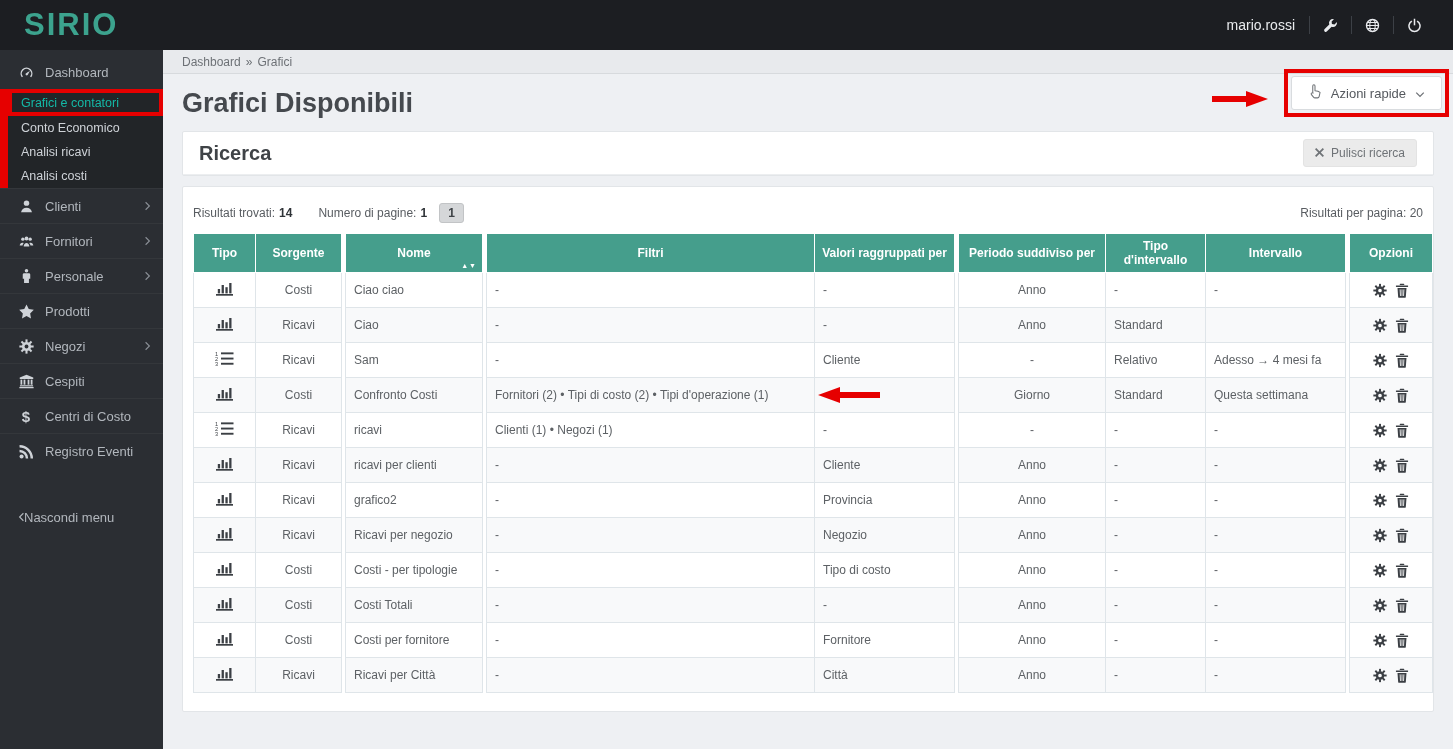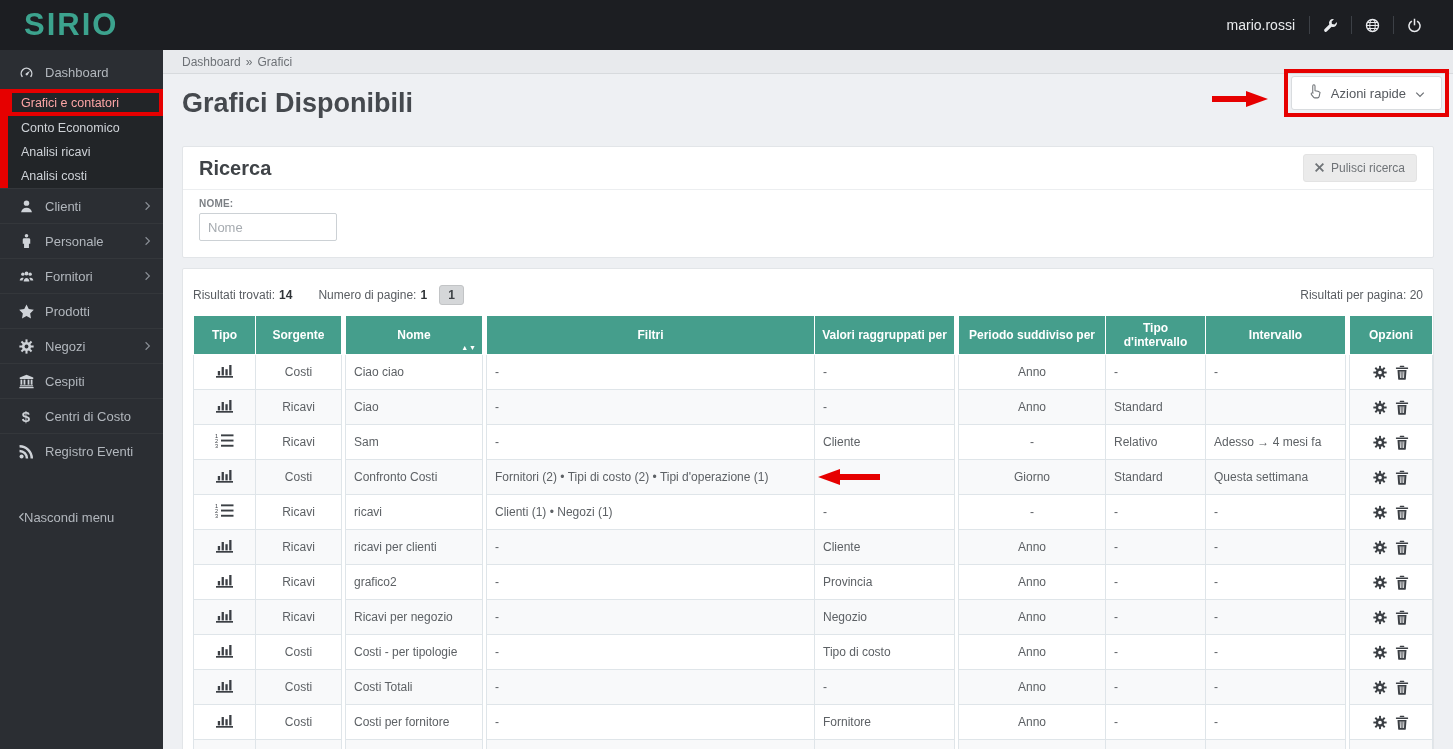--- a/index.html
+++ b/index.html
@@ -24,32 +24,32 @@
   .side-item:first-child{border-top:none;margin-top:5px;}
   .s-icon{width:18px;margin-right:10px;display:flex;justify-content:center;color:#cfd3d8;}
   .s-icon svg{width:15px;height:15px;}
   .s-label{flex:none;}
   .s-chev{margin-left:auto;color:#8a8f96;display:flex;}
   .s-chev svg{width:6px;height:10px;}
   .dollar{font-weight:bold;font-size:15px;color:#cfd3d8;}
   .submenu{background:#222528;border-left:8px solid #e60000;}
   .submenu-item{height:24px;display:flex;align-items:center;padding-left:13px;font-size:12.5px;
     color:#ced2d7;cursor:pointer;}
-  .submenu-item.active{color:#fca5a5;height:27px;box-shadow:inset 0 0 0 4px #e60000;}
+  .submenu-item.active{color:#14b8a6;height:27px;box-shadow:inset 0 0 0 4px #e60000;}
   .hide-menu{margin-top:32px;height:34px;display:flex;align-items:center;padding-left:18px;
     color:#b2b7bd;font-size:13px;cursor:pointer;}
   .hide-menu svg{width:6px;height:10px;color:#b2b7bd;}
 
   
   .main{flex:1;position:relative;background:#eef0f3;overflow:hidden;}
   .breadcrumb{height:23px;background:#e8eaed;border-bottom:1px solid #d7dadd;display:flex;
     align-items:center;padding-left:19px;font-size:12px;color:#6d7176;gap:5px;}
   .crumb-home{cursor:pointer;}
   .page-head{padding:6px 19px 0;}
-  .page-title{font-size:27px;font-weight:bold;color:#45494e;margin:8px 0 27px;}
+  .page-title{font-size:27px;font-weight:bold;color:#45494e;margin:8px 0 12px;}
 
   
   .qa-box{position:absolute;top:19px;right:4px;border:4px solid #e60000;padding:3px;}
   .qa-btn{display:flex;align-items:center;gap:9px;background:#fff;border:1px solid #d9dcdf;
     border-radius:3px;padding:7px 16px;font-size:13px;color:#55595e;cursor:pointer;font-family:inherit;}
   .qa-btn svg{color:#6f7377;}
   .arrow{position:absolute;}
   .arrow svg{display:block;}
 
   
@@ -148,44 +148,44 @@
             </span>
             <span class="s-label">Clienti</span>
             <span class="s-chev">
               <svg viewBox="0 0 6 10" fill="currentColor">
                 <path d="M1 .8L5.2 5 1 9.2l-.8-.9L3.5 5 .2 1.7z"></path>
               </svg>
             </span>
           </div>
           <div class="side-item">
             <span class="s-icon">
-              <svg viewBox="0 0 8 16" fill="currentColor">
-                <circle cx="4" cy="1.9" r="1.9"></circle>
-                <path d="M1.4 4.6h5.2c.8 0 1.4.6 1.4 1.4v4.4H6.6V15H1.4v-4.6H0V6c0-.8.6-1.4 1.4-1.4z"></path>
-              </svg>
-            </span>
-            <span class="s-label">Personale</span>
-            <span class="s-chev">
-              <svg viewBox="0 0 6 10" fill="currentColor">
-                <path d="M1 .8L5.2 5 1 9.2l-.8-.9L3.5 5 .2 1.7z"></path>
-              </svg>
-            </span>
-          </div>
-          <div class="side-item">
-            <span class="s-icon">
               <svg viewBox="0 0 18 14" fill="currentColor">
                 <circle cx="4.6" cy="4.2" r="2"></circle>
                 <circle cx="13.4" cy="4.2" r="2"></circle>
                 <circle cx="9" cy="3.4" r="2.3"></circle>
                 <path d="M5.6 13c.2-2.6 1.5-4.2 3.4-4.2s3.2 1.6 3.4 4.2z"></path>
                 <path d="M.8 11.8C1 9.7 2.3 8.4 4 8.4c.6 0 1.2.2 1.7.5-.8.9-1.3 2-1.5 2.9z"></path>
                 <path d="M17.2 11.8c-.2-2.1-1.5-3.4-3.2-3.4-.6 0-1.2.2-1.7.5.8.9 1.3 2 1.5 2.9z"></path>
               </svg>
             </span>
             <span class="s-label">Fornitori</span>
+            <span class="s-chev">
+              <svg viewBox="0 0 6 10" fill="currentColor">
+                <path d="M1 .8L5.2 5 1 9.2l-.8-.9L3.5 5 .2 1.7z"></path>
+              </svg>
+            </span>
+          </div>
+          <div class="side-item">
+            <span class="s-icon">
+              <svg viewBox="0 0 8 16" fill="currentColor">
+                <circle cx="4" cy="1.9" r="1.9"></circle>
+                <path d="M1.4 4.6h5.2c.8 0 1.4.6 1.4 1.4v4.4H6.6V15H1.4v-4.6H0V6c0-.8.6-1.4 1.4-1.4z"></path>
+              </svg>
+            </span>
+            <span class="s-label">Personale</span>
             <span class="s-chev">
               <svg viewBox="0 0 6 10" fill="currentColor">
                 <path d="M1 .8L5.2 5 1 9.2l-.8-.9L3.5 5 .2 1.7z"></path>
               </svg>
             </span>
           </div>
           <div class="side-item">
             <span class="s-icon">
               <svg viewBox="0 0 16 15" fill="currentColor">
                 <path d="M8 0l2.4 4.9 5.4.8-3.9 3.8.9 5.4L8 12.3l-4.8 2.6.9-5.4L.2 5.7l5.4-.8z"></path>
@@ -294,24 +294,20 @@
         <div class="panel-head">
           <span class="panel-title">Ricerca</span>
           <button class="clear-btn">
             <span>
               <svg viewBox="0 0 10 10" fill="currentColor">
                   <path d="M0 1.4L1.4 0 5 3.6 8.6 0 10 1.4 6.4 5 10 8.6 8.6 10 5 6.4 1.4 10 0 8.6 3.6 5z"></path>
                 </svg>
             </span>
             <span>Pulisci ricerca</span>
           </button>
-        </div>
-        <div class="panel-body">
-          <label class="field-label">NOME:</label>
-          <input class="field-input" type="text" placeholder="Nome" style="">
         </div>
       </section>
 
       <section class="panel table-panel">
         <div class="results-bar">
           <span>Risultati trovati:</span>
           <b>14</b>
           <span class="rgap"></span>
           <span>Numero di pagine:</span>
           <b>1</b>

